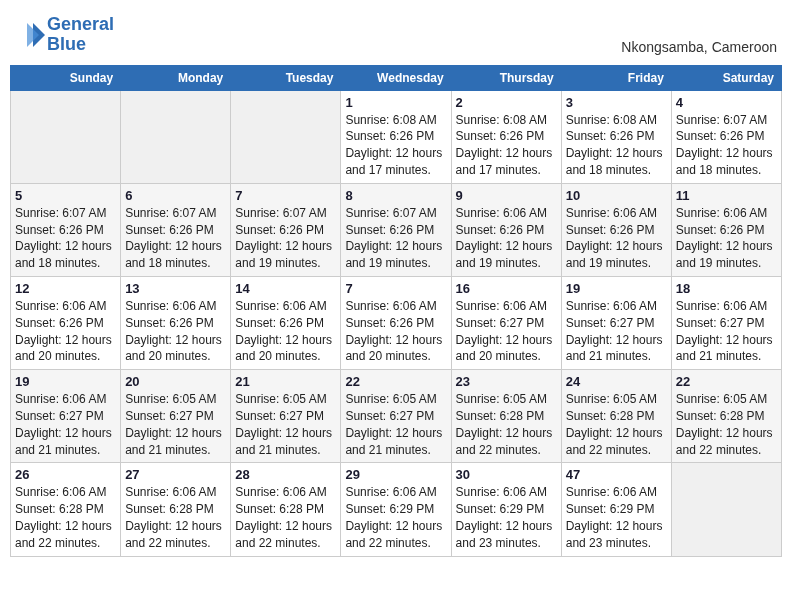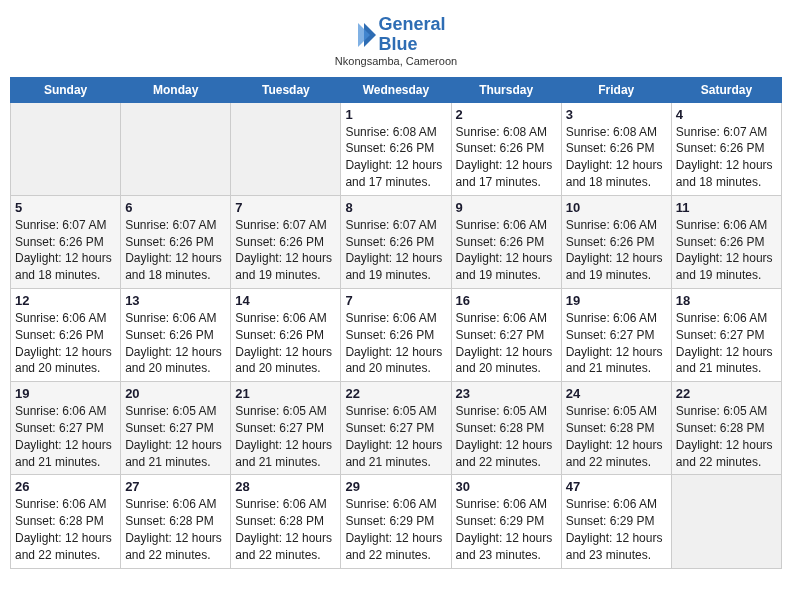--- a/index.html
+++ b/index.html
@@ -6,24 +6,23 @@
     body {
       font-family: Arial, sans-serif;
       background: #fff;
       width: 792px;
       min-height: 612px;
       padding: 10px;
     }
     .header {
       display: flex;
       justify-content: space-between;
-      align-items: center;
+      align-items: flex-end;
       margin-bottom: 10px;
       padding: 5px 5px 0 5px;
-      flex-direction: column;
     }
     .logo {
       display: flex;
       align-items: center;
     }
     .logo-text {
       font-size: 18px;
       font-weight: bold;
       color: #1a1a2e;
       line-height: 1.1;
@@ -39,33 +38,33 @@
     .title-block {
       text-align: right;
     }
     .month-year {
       font-size: 36px;
       font-weight: bold;
       color: #1a1a2e;
       line-height: 1;
     }
     .location {
-      font-size: 11px;
+      font-size: 14px;
       color: #333;
     }
     .calendar {
       width: 100%;
       border-collapse: collapse;
       font-size: 11px;
     }
     .calendar th {
       background-color: #2e6db4;
       color: white;
-      text-align: center;
-      padding: 5px 16px;
+      text-align: right;
+      padding: 5px 7px;
       font-size: 12px;
       font-weight: bold;
       border: 1px solid #2e6db4;
     }
     .calendar td {
       border: 1px solid #ccc;
       vertical-align: top;
       padding: 4px 4px;
       width: calc(100% / 7);
       height: 82px;

